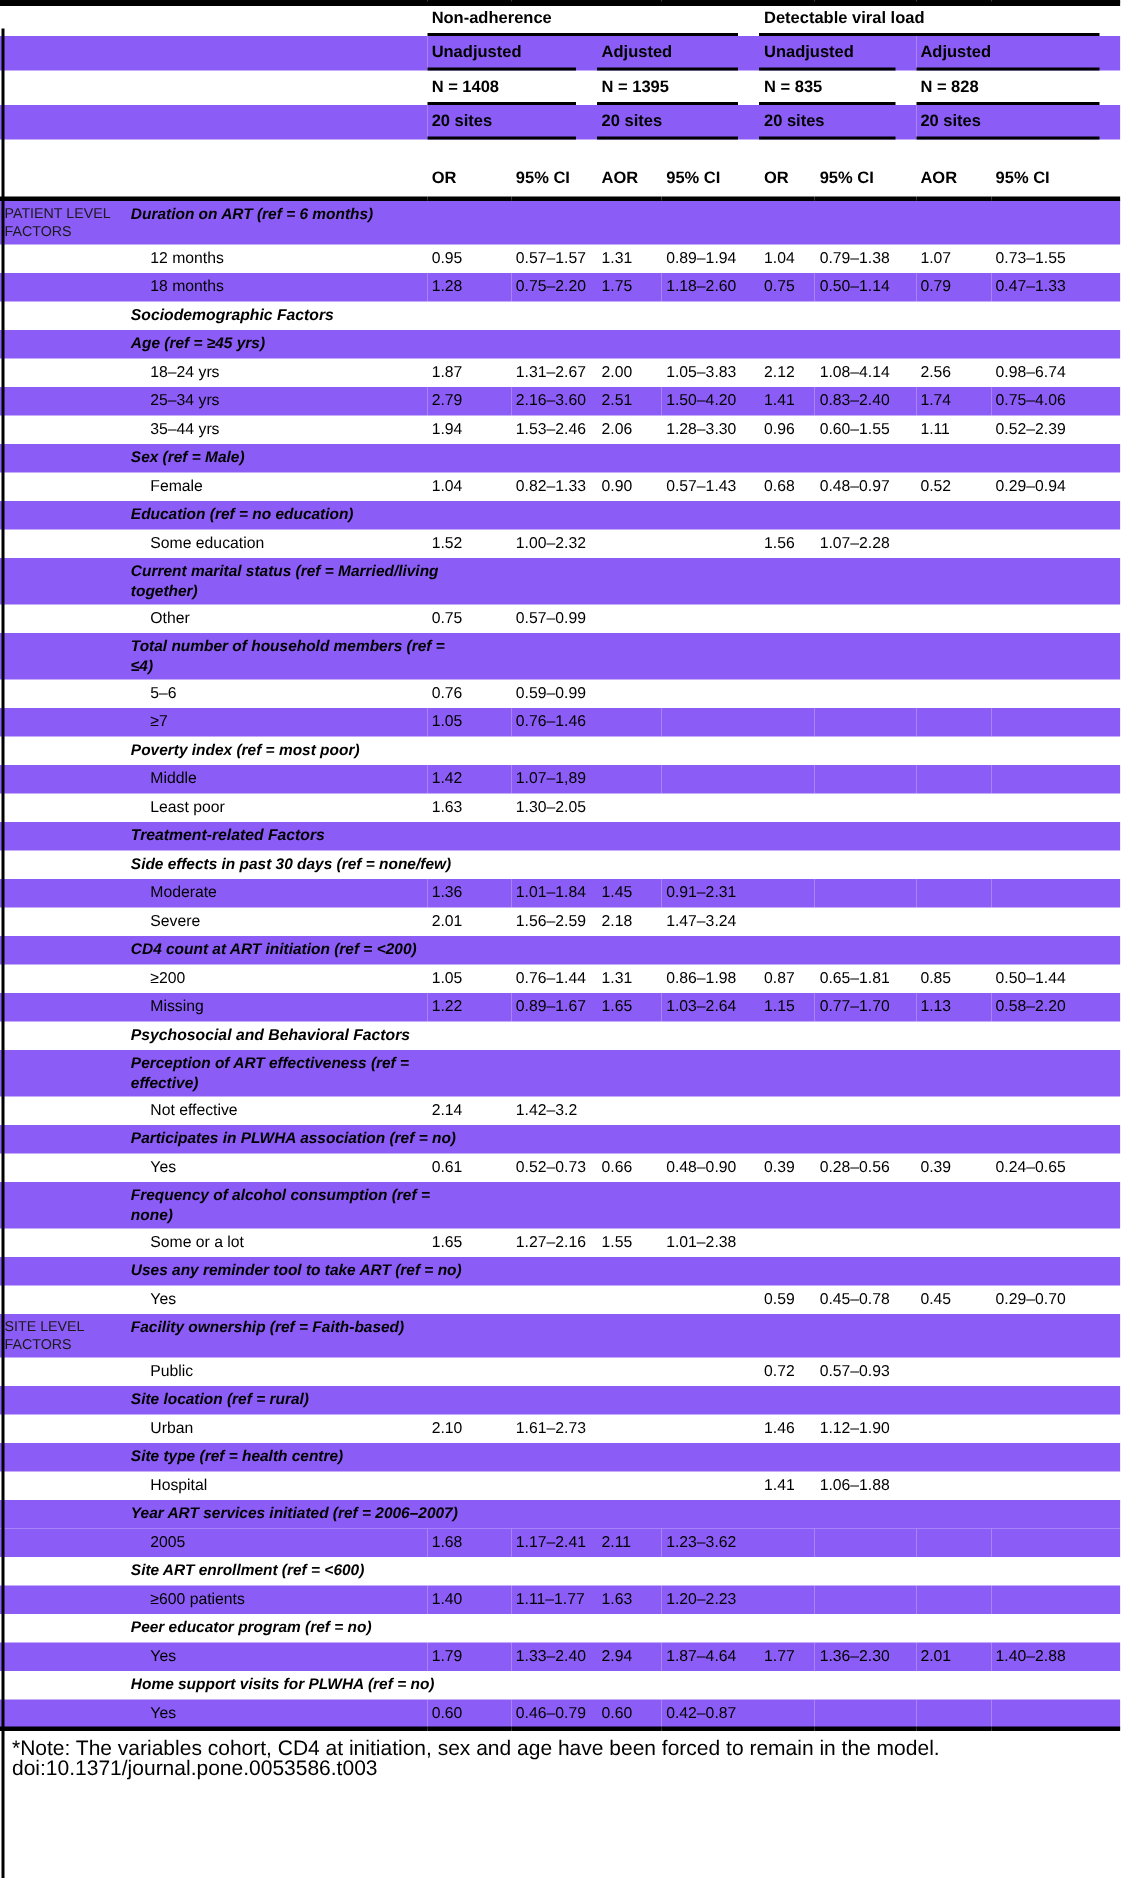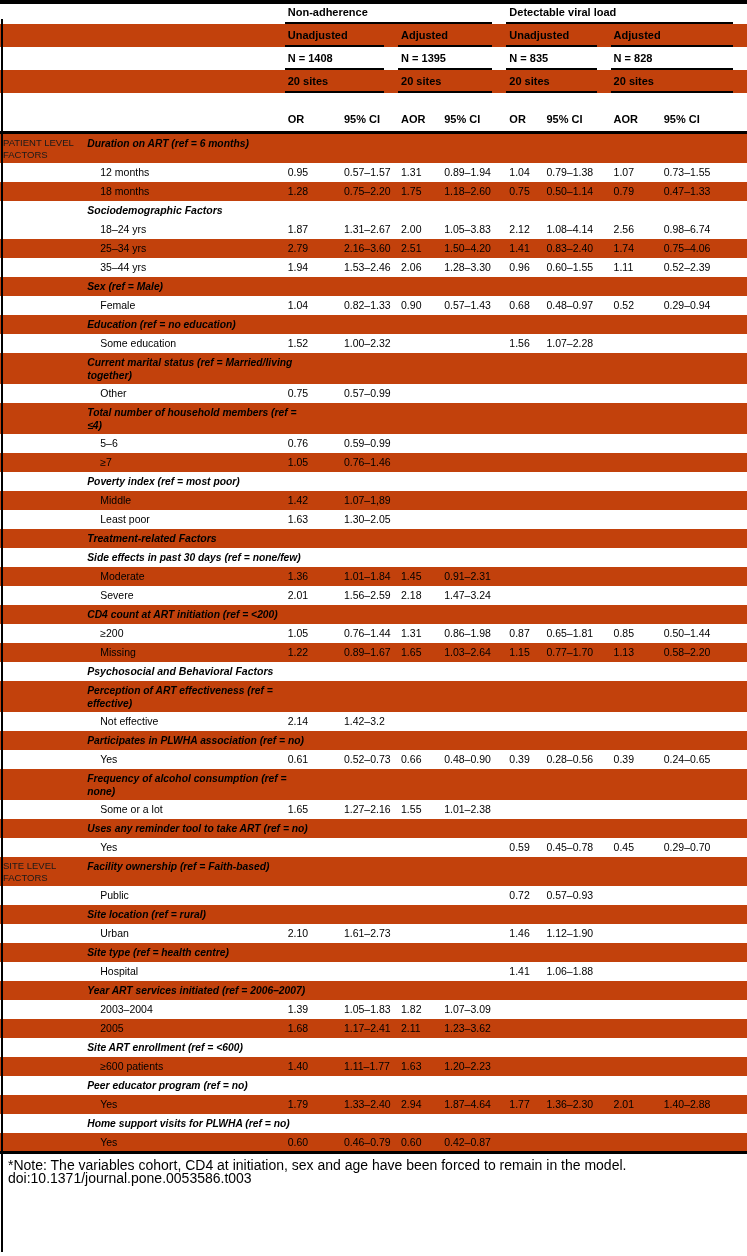--- a/index.html
+++ b/index.html
@@ -6,21 +6,21 @@
   .page {
     position: relative; width: 747px; height: 1256px; background: #ffffff;
     font-family: "Liberation Sans", sans-serif; color: #000; overflow: hidden;
   }
   .top-rule { position: absolute; top: 1px; left: 0; width: 747px; height: 3px; background: #000; }
   .left-rule { position: absolute; top: 19px; left: 1px; width: 2px; height: 1233px; background: #000; }
   table.results-table {
     width: 747px; border-collapse: collapse; table-layout: fixed;
     border-top: 2px solid #000; border-bottom: 3px solid #000;
   }
-  .shade { background: #c2410c; }
+  .shade { background: #8b5cf6; }
   thead tr { height: 23px; }
   thead th, thead td {
     padding: 0; font-size: 11px; font-weight: bold; text-align: left; vertical-align: bottom;
   }
   .hline { border-bottom: 2px solid #000; margin-right: 14px; padding: 4px 2px 4px 3px; }
   tr.h-measures th { padding: 20px 2px 6px 3px; }
   tr.h-measures th, tr.h-measures td { border-bottom: 3px solid #000; }
   tbody tr { height: 19px; }
   tbody td {
     font-size: 10.5px; line-height: 13px; padding: 3px 2px 2px 3px; vertical-align: top;
@@ -154,20 +154,26 @@
           <td class="val">0.50–1.14</td>
           <td class="val">0.79</td>
           <td class="val">0.47–1.33</td>
         </tr>
         <tr>
           <td class="col-group"></td>
           <td colspan="9" class="section-label">
             <div>Sociodemographic Factors</div>
           </td>
         </tr>
+        <tr class="shade">
+          <td class="col-group"></td>
+          <td colspan="9" class="category-label">
+            <div>Age (ref = ≥45 yrs)</div>
+          </td>
+        </tr>
         <tr>
           <td class="col-group"></td>
           <td class="item-label">18–24 yrs</td>
           <td class="val">1.87</td>
           <td class="val">1.31–2.67</td>
           <td class="val">2.00</td>
           <td class="val">1.05–3.83</td>
           <td class="val">2.12</td>
           <td class="val">1.08–4.14</td>
           <td class="val">2.56</td>
@@ -507,32 +513,20 @@
           <td class="val">1.41</td>
           <td class="val">1.06–1.88</td>
           <td class="val"></td>
           <td class="val"></td>
         </tr>
         <tr class="shade">
           <td class="col-group"></td>
           <td colspan="9" class="category-label">
             <div>Year ART services initiated (ref = 2006–2007)</div>
           </td>
-        </tr>
-        <tr>
-          <td class="col-group"></td>
-          <td class="item-label">2003–2004</td>
-          <td class="val">1.39</td>
-          <td class="val">1.05–1.83</td>
-          <td class="val">1.82</td>
-          <td class="val">1.07–3.09</td>
-          <td class="val"></td>
-          <td class="val"></td>
-          <td class="val"></td>
-          <td class="val"></td>
         </tr>
         <tr class="shade">
           <td class="col-group"></td>
           <td class="item-label">2005</td>
           <td class="val">1.68</td>
           <td class="val">1.17–2.41</td>
           <td class="val">2.11</td>
           <td class="val">1.23–3.62</td>
           <td class="val"></td>
           <td class="val"></td>

